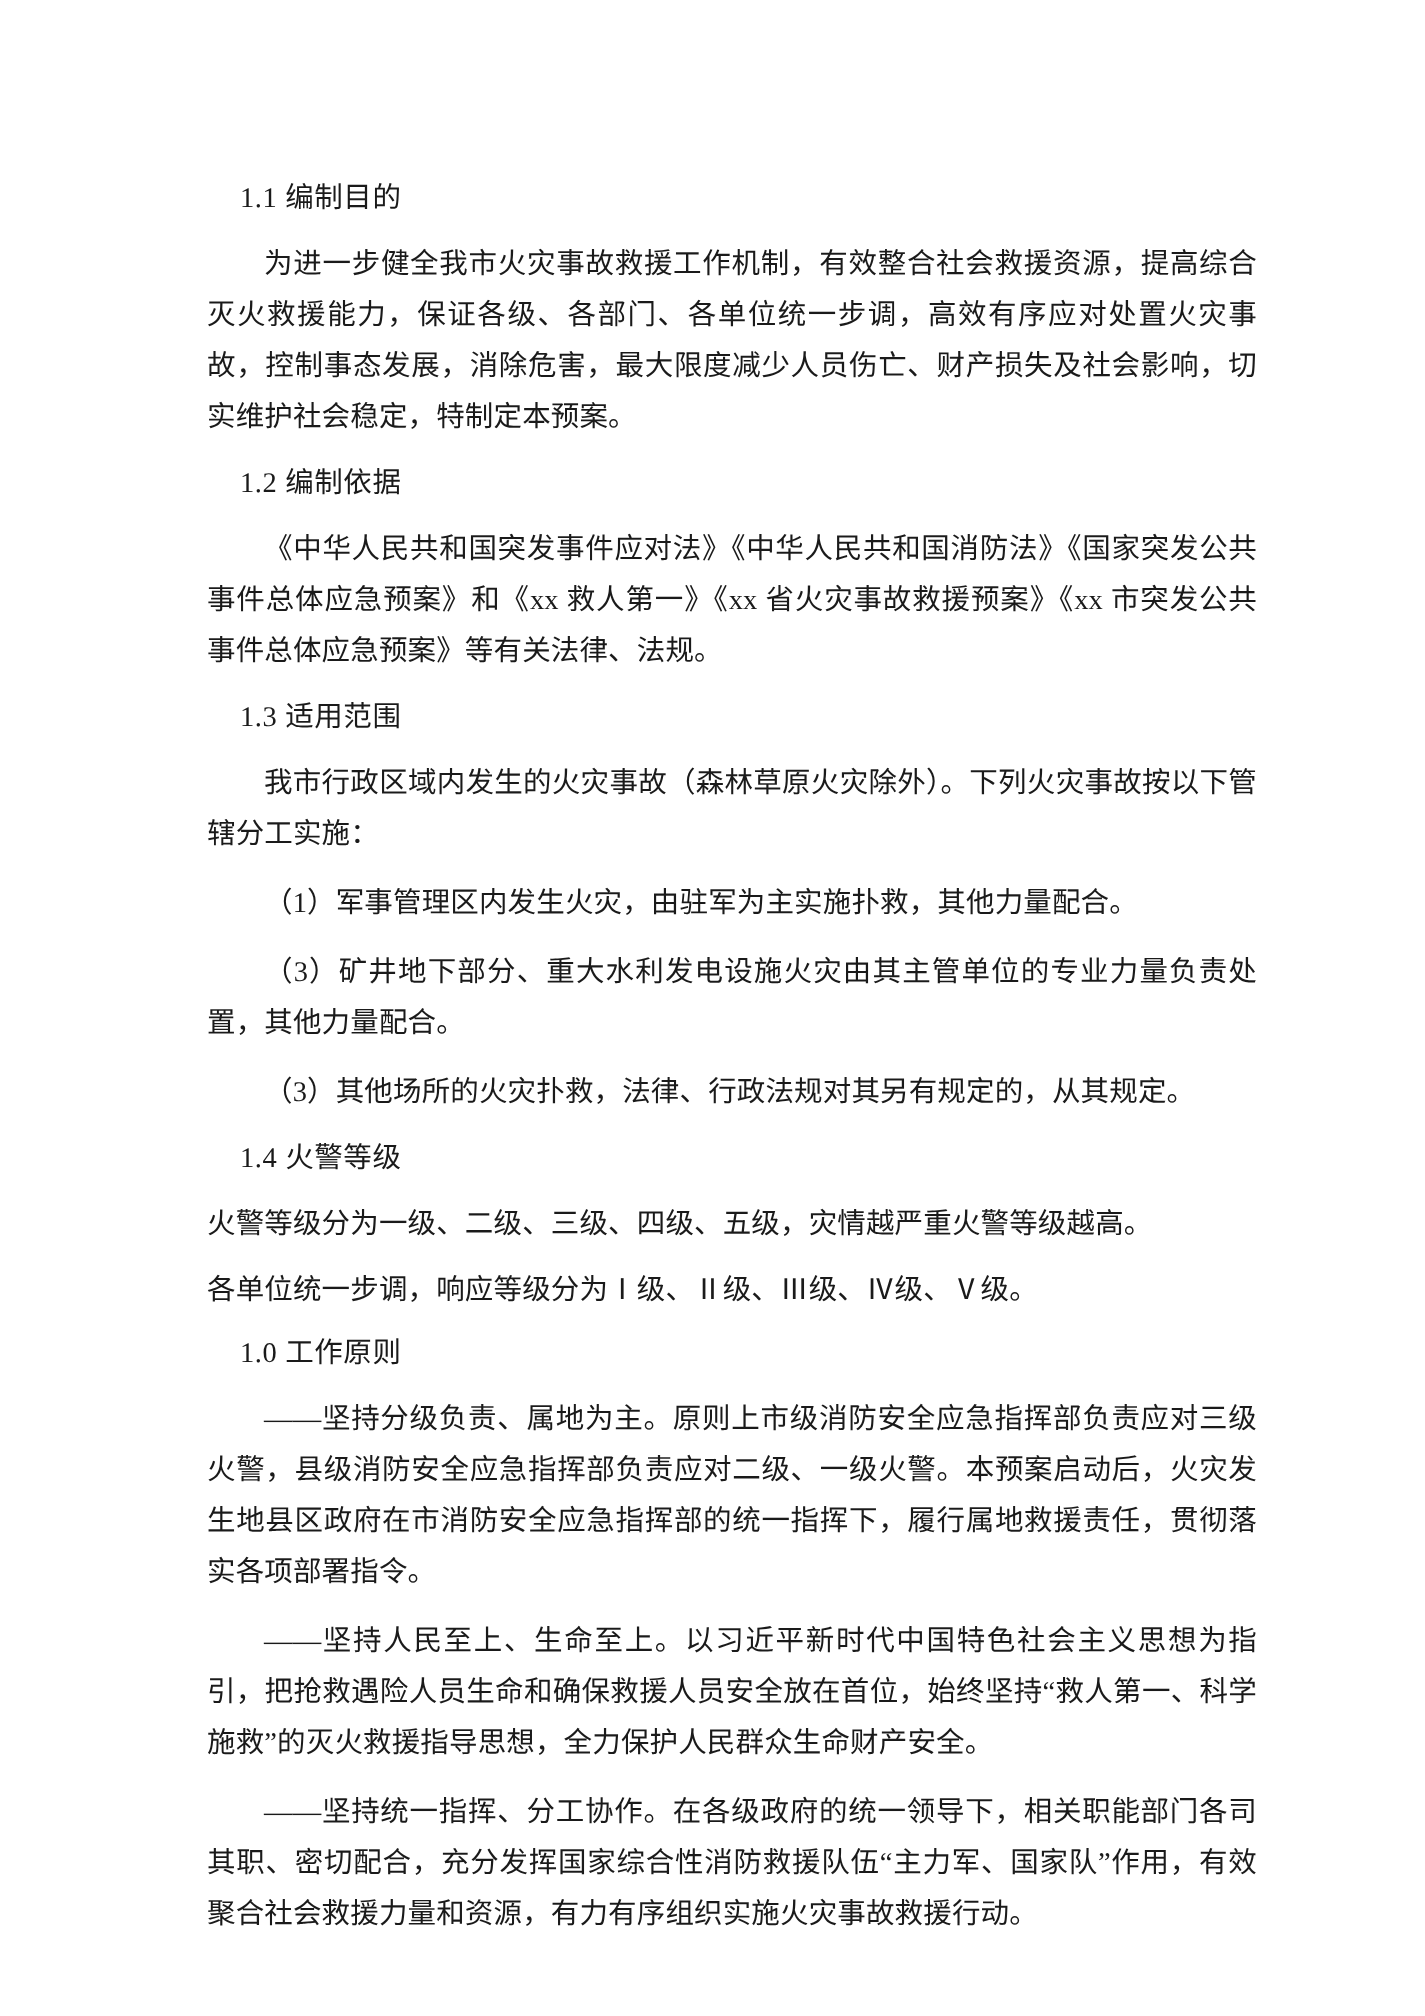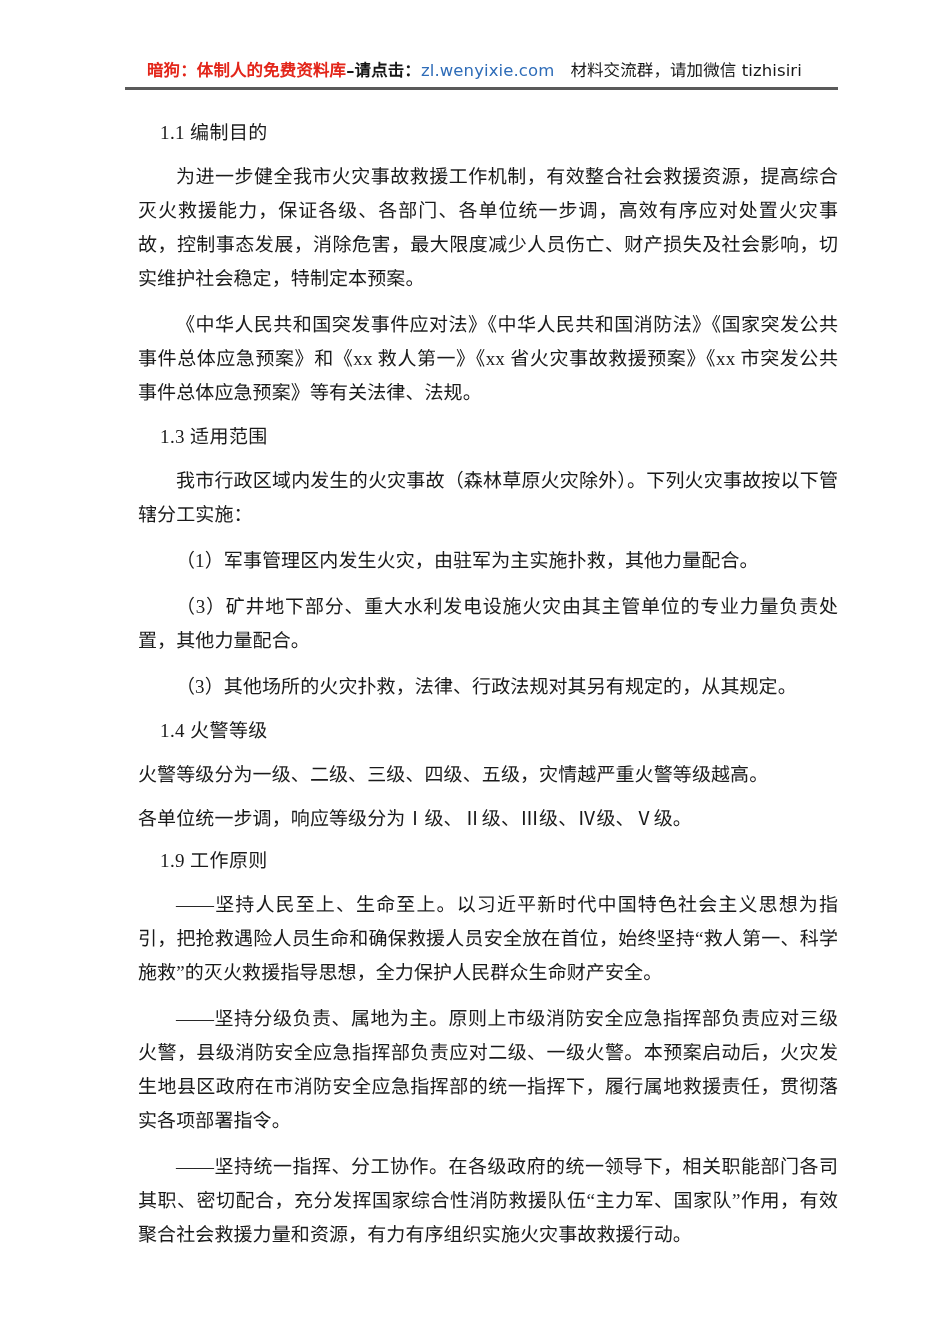--- a/index.html
+++ b/index.html
@@ -108,35 +108,31 @@
 
   p.para.tight {
     margin-bottom: 10px;
   }
 </style>
 </head>
 <body>
 
 <div class="page">
 
-  <div class="promo-banner">
-    <span class="promo-inner">
-      <span class="promo-red">暗狗：体制人的免费资料库</span><span class="promo-dark">–请点击：</span><a class="promo-link" href="#">zl.wenyixie.com</a><span class="promo-tail">材料交流群，请加微信 tizhisiri</span>
-    </span>
-  </div>
 
   <div class="doc">
 
 
     <div>
       <div class="sec-head">1.1 编制目的</div>
       <p class="para">为进一步健全我市火灾事故救援工作机制，有效整合社会救援资源，提高综合灭火救援能力，保证各级、各部门、各单位统一步调，高效有序应对处置火灾事故，控制事态发展，消除危害，最大限度减少人员伤亡、财产损失及社会影响，切实维护社会稳定，特制定本预案。</p>
     </div>
 
     <div>
+      <div class="sec-head">1.2 编制依据</div>
       <p class="para">《中华人民共和国突发事件应对法》《中华人民共和国消防法》《国家突发公共事件总体应急预案》和《xx 救人第一》《xx 省火灾事故救援预案》《xx 市突发公共事件总体应急预案》等有关法律、法规。</p>
     </div>
 
     <div>
       <div class="sec-head">1.3 适用范围</div>
       <p class="para">我市行政区域内发生的火灾事故（森林草原火灾除外）。下列火灾事故按以下管辖分工实施：</p>
       <p class="para">（1）军事管理区内发生火灾，由驻军为主实施扑救，其他力量配合。</p>
       <p class="para">（3）矿井地下部分、重大水利发电设施火灾由其主管单位的专业力量负责处置，其他力量配合。</p>
       <p class="para">（3）其他场所的火灾扑救，法律、行政法规对其另有规定的，从其规定。</p>
     </div>
@@ -144,21 +140,21 @@
     <div>
       <div class="sec-head">1.4 火警等级</div>
       <p class="para noindent tight">火警等级分为一级、二级、三级、四级、五级，灾情越严重火警等级越高。</p>
     </div>
 
     <div>
       <p class="para noindent tight">各单位统一步调，响应等级分为Ⅰ级、Ⅱ级、Ⅲ级、Ⅳ级、Ⅴ级。</p>
     </div>
 
     <div>
-      <div class="sec-head">1.9 工作原则</div>
+      <div class="sec-head">1.0 工作原则</div>
+      <p class="para">——坚持分级负责、属地为主。原则上市级消防安全应急指挥部负责应对三级火警，县级消防安全应急指挥部负责应对二级、一级火警。本预案启动后，火灾发生地县区政府在市消防安全应急指挥部的统一指挥下，履行属地救援责任，贯彻落实各项部署指令。</p>
       <p class="para">——坚持人民至上、生命至上。以习近平新时代中国特色社会主义思想为指引，把抢救遇险人员生命和确保救援人员安全放在首位，始终坚持“救人第一、科学施救”的灭火救援指导思想，全力保护人民群众生命财产安全。</p>
-      <p class="para">——坚持分级负责、属地为主。原则上市级消防安全应急指挥部负责应对三级火警，县级消防安全应急指挥部负责应对二级、一级火警。本预案启动后，火灾发生地县区政府在市消防安全应急指挥部的统一指挥下，履行属地救援责任，贯彻落实各项部署指令。</p>
       <p class="para">——坚持统一指挥、分工协作。在各级政府的统一领导下，相关职能部门各司其职、密切配合，充分发挥国家综合性消防救援队伍“主力军、国家队”作用，有效聚合社会救援力量和资源，有力有序组织实施火灾事故救援行动。</p>
 
     </div>
 
   </div>
 </div>
 
 </body></html>

